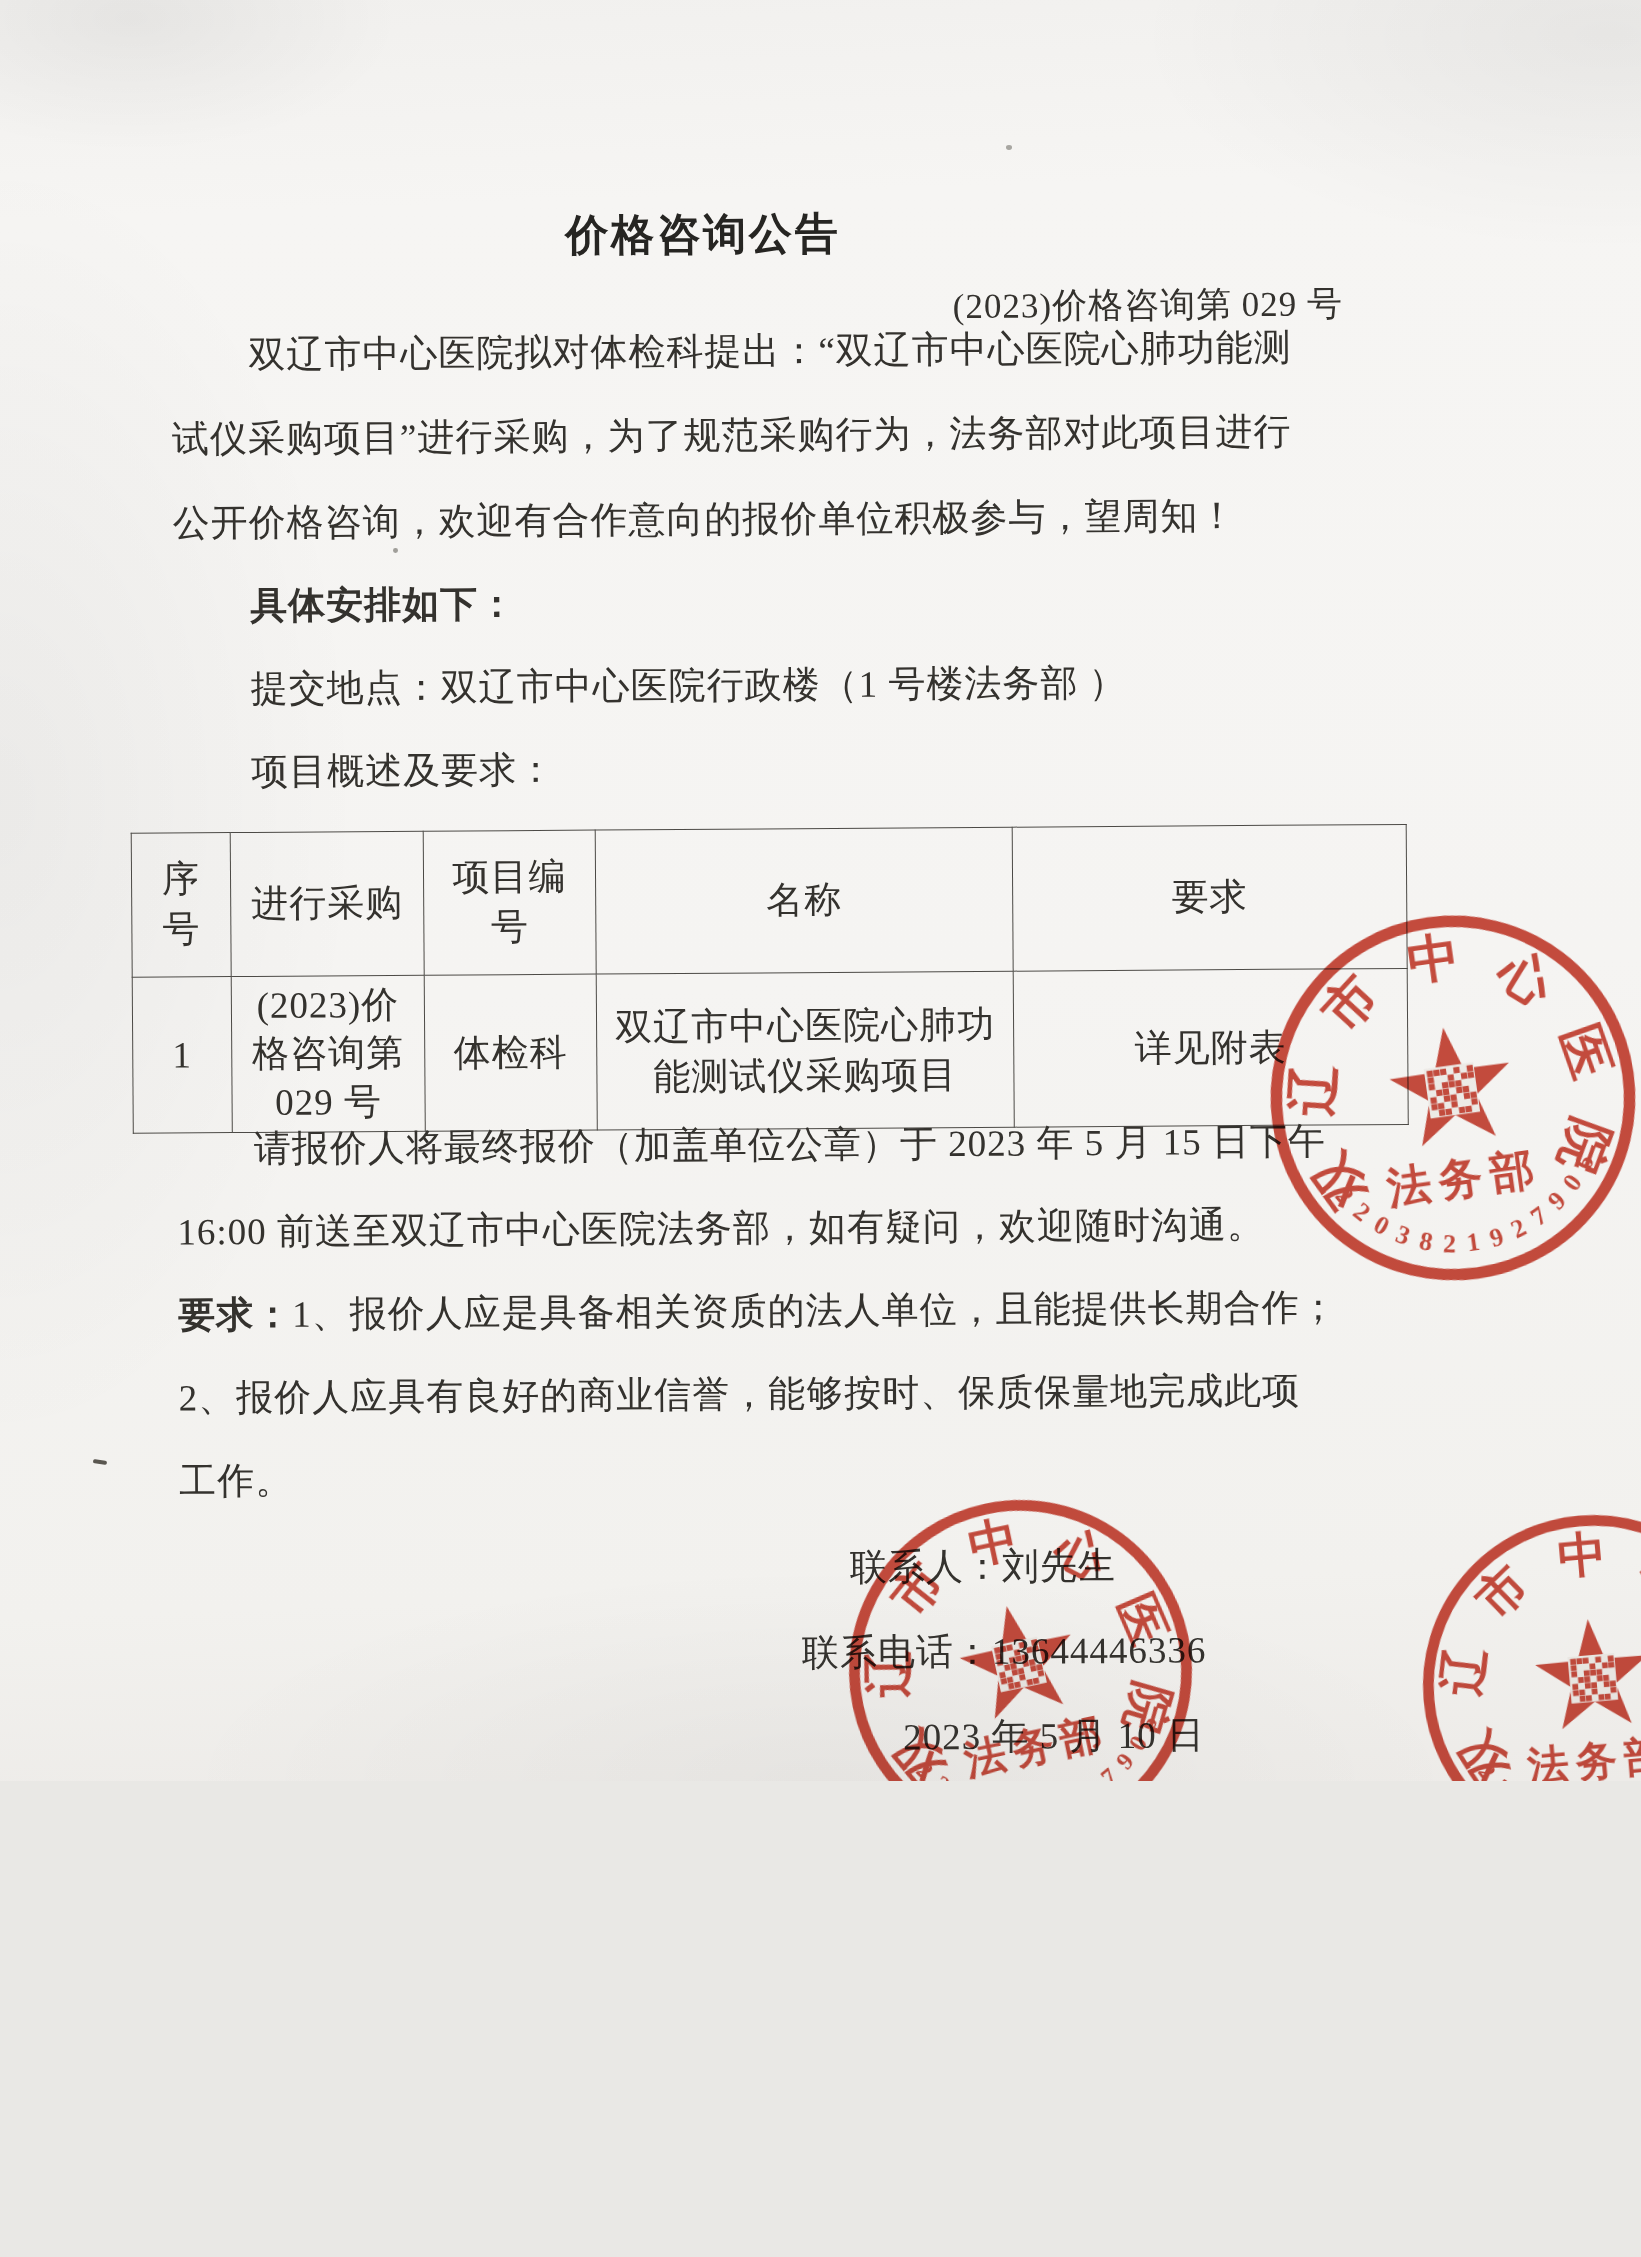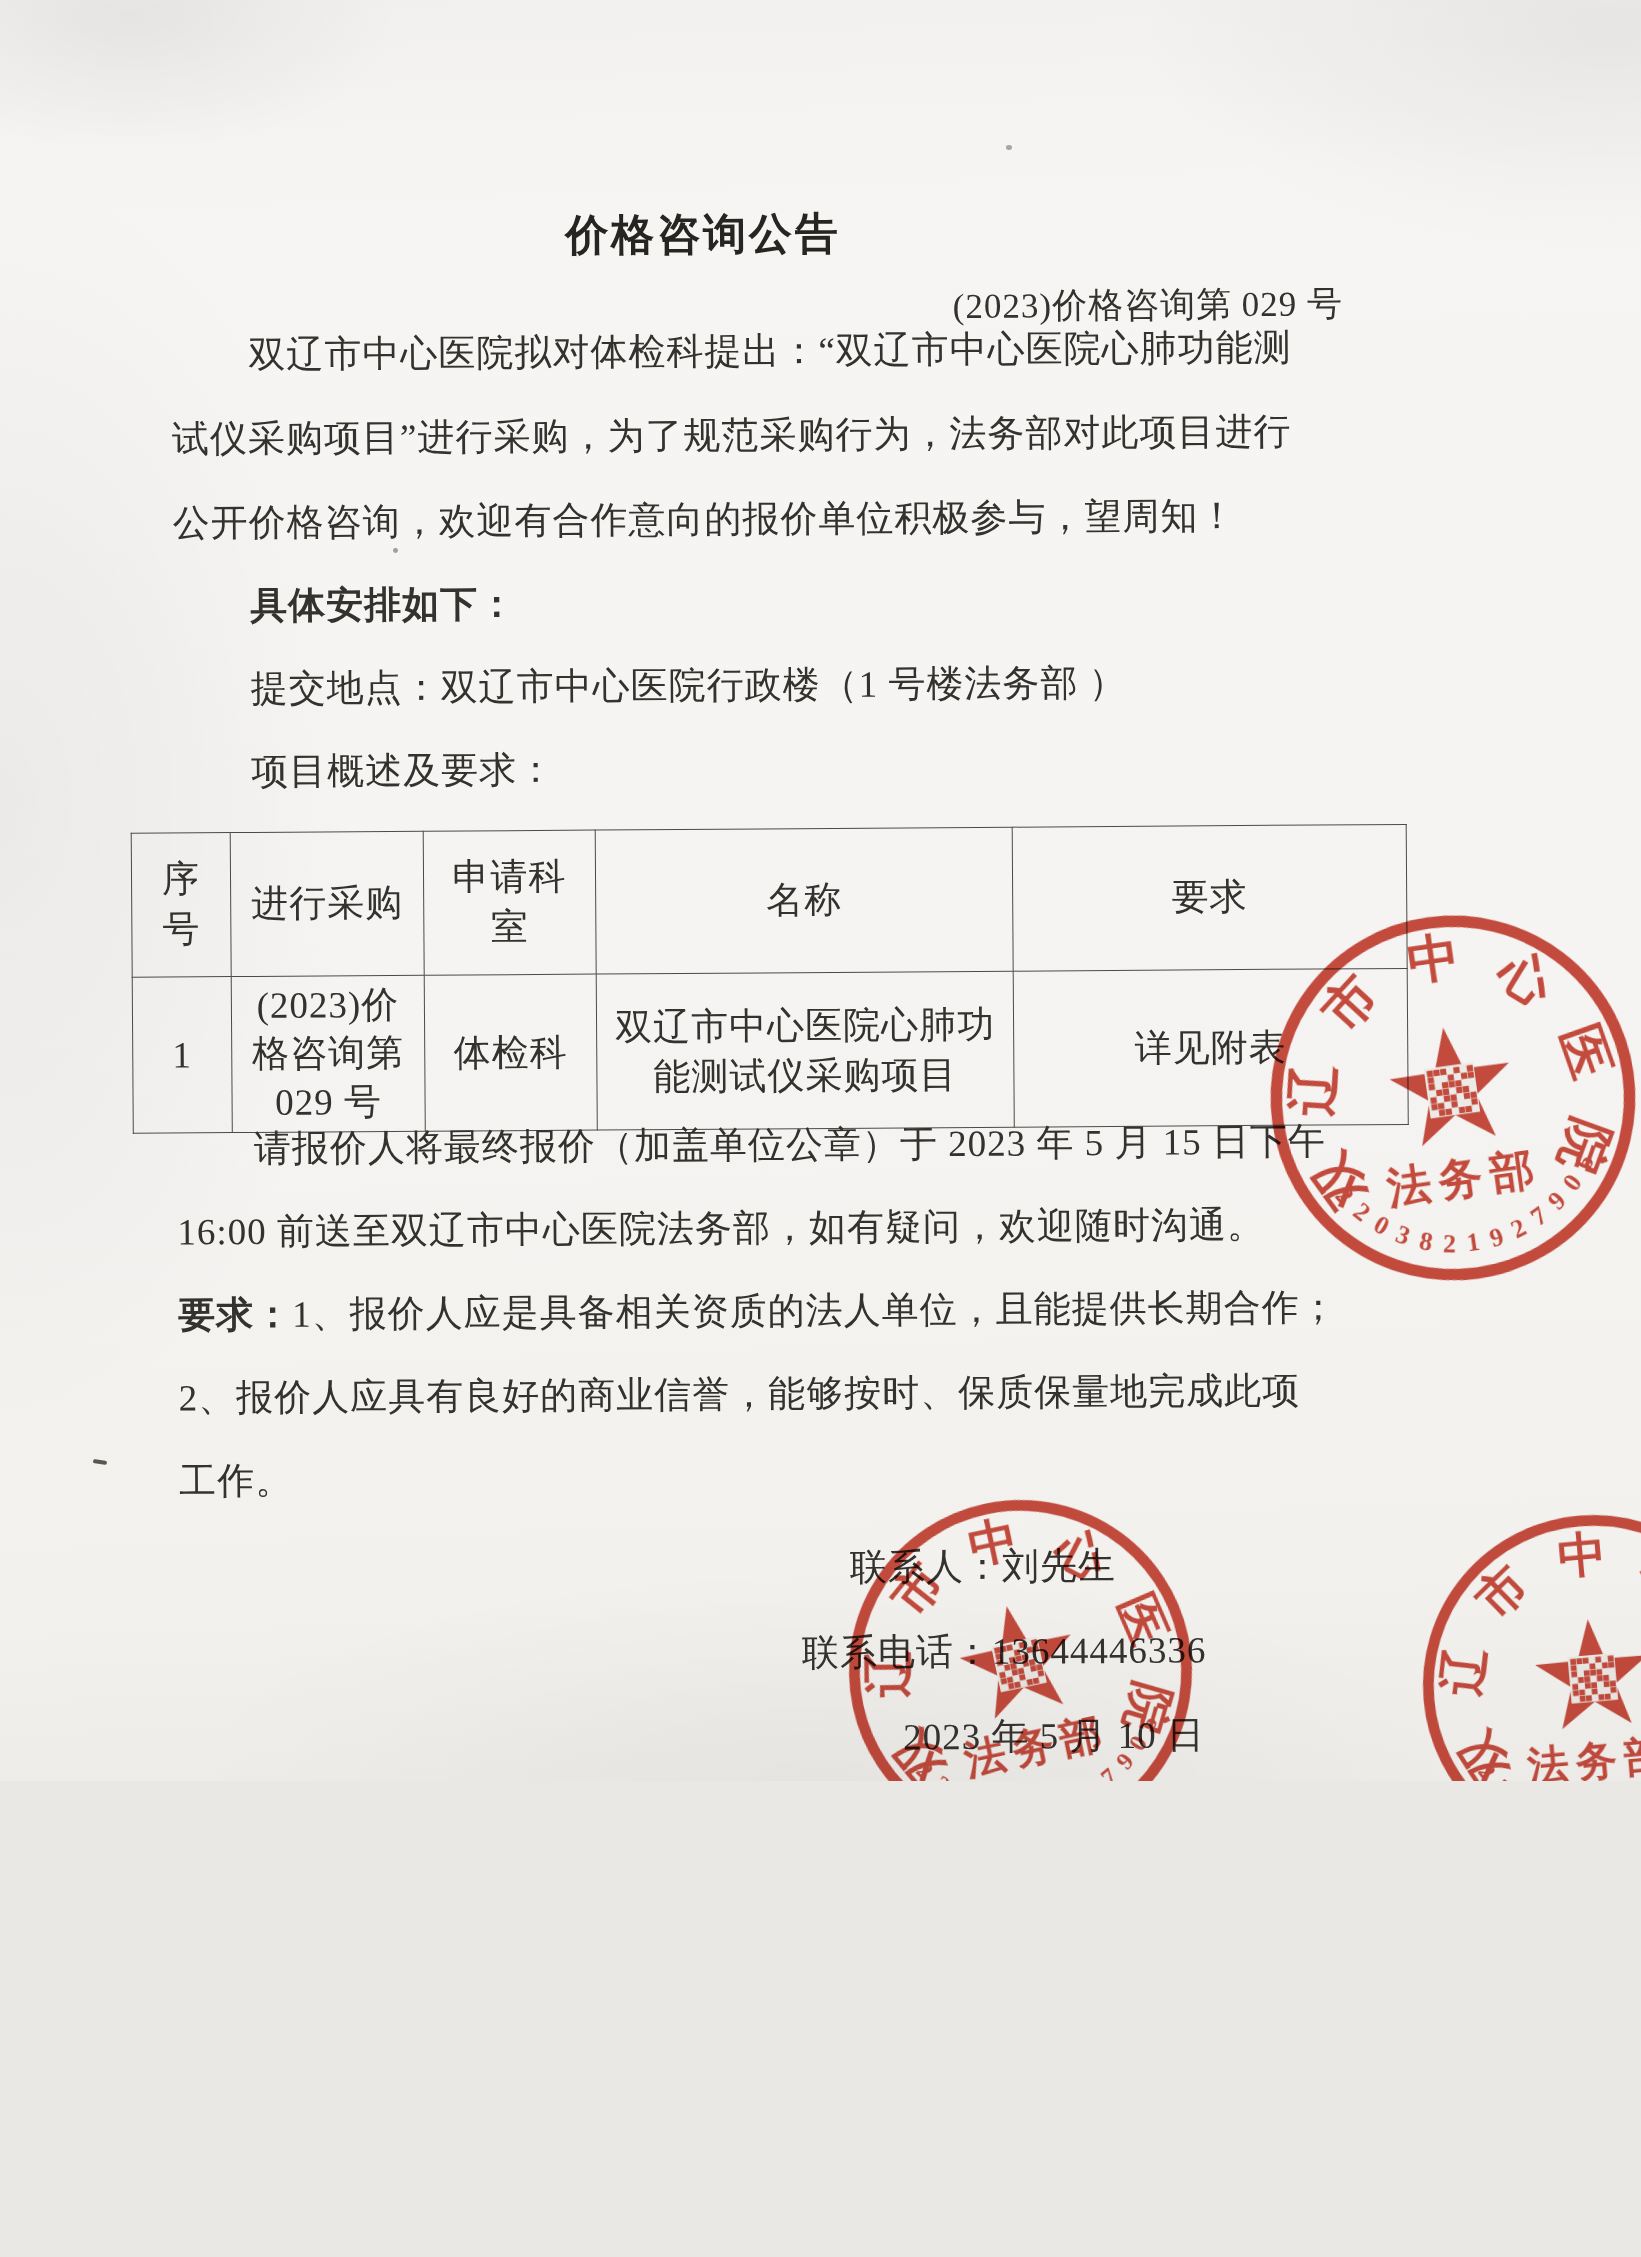--- a/index.html
+++ b/index.html
@@ -89,21 +89,21 @@
         <col style="width:99px">
           <col style="width:193px">
           <col style="width:172px">
           <col style="width:417px">
           <col style="width:394px">
       </colgroup>
       <thead>
         <tr>
           <th>序号</th>
           <th>进行采购</th>
-          <th>申请科室</th>
+          <th>项目编号</th>
           <th>名称</th>
           <th>要求</th>
         </tr>
       </thead>
       <tbody>
         <tr>
           <td>1</td>
           <td class="code-cell" style="white-space:normal;">(2023)价格咨询第 029 号</td>
           <td>体检科</td>
           <td class="name-cell" style="white-space:normal;">双辽市中心医院心肺功能测试仪采购项目</td>

